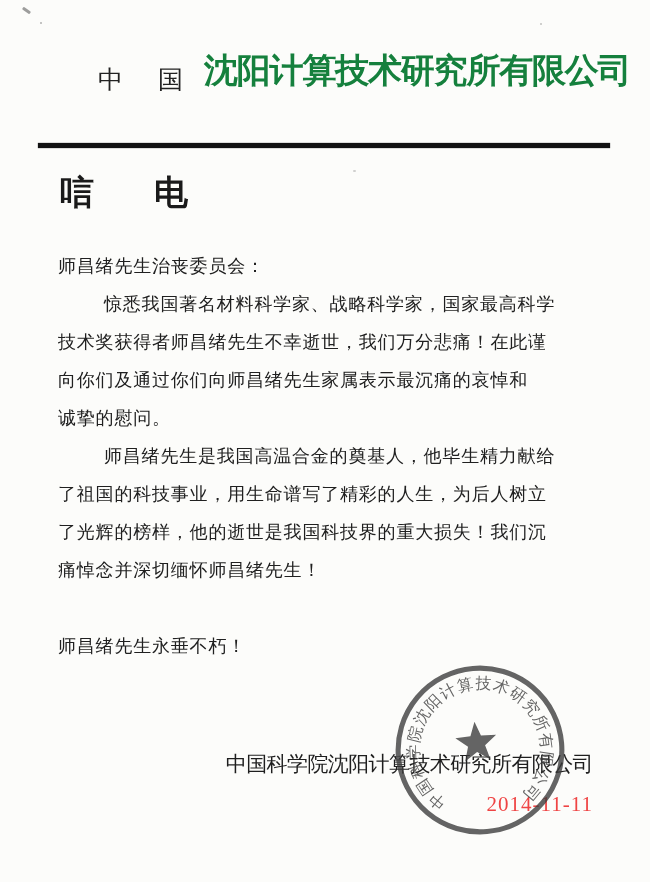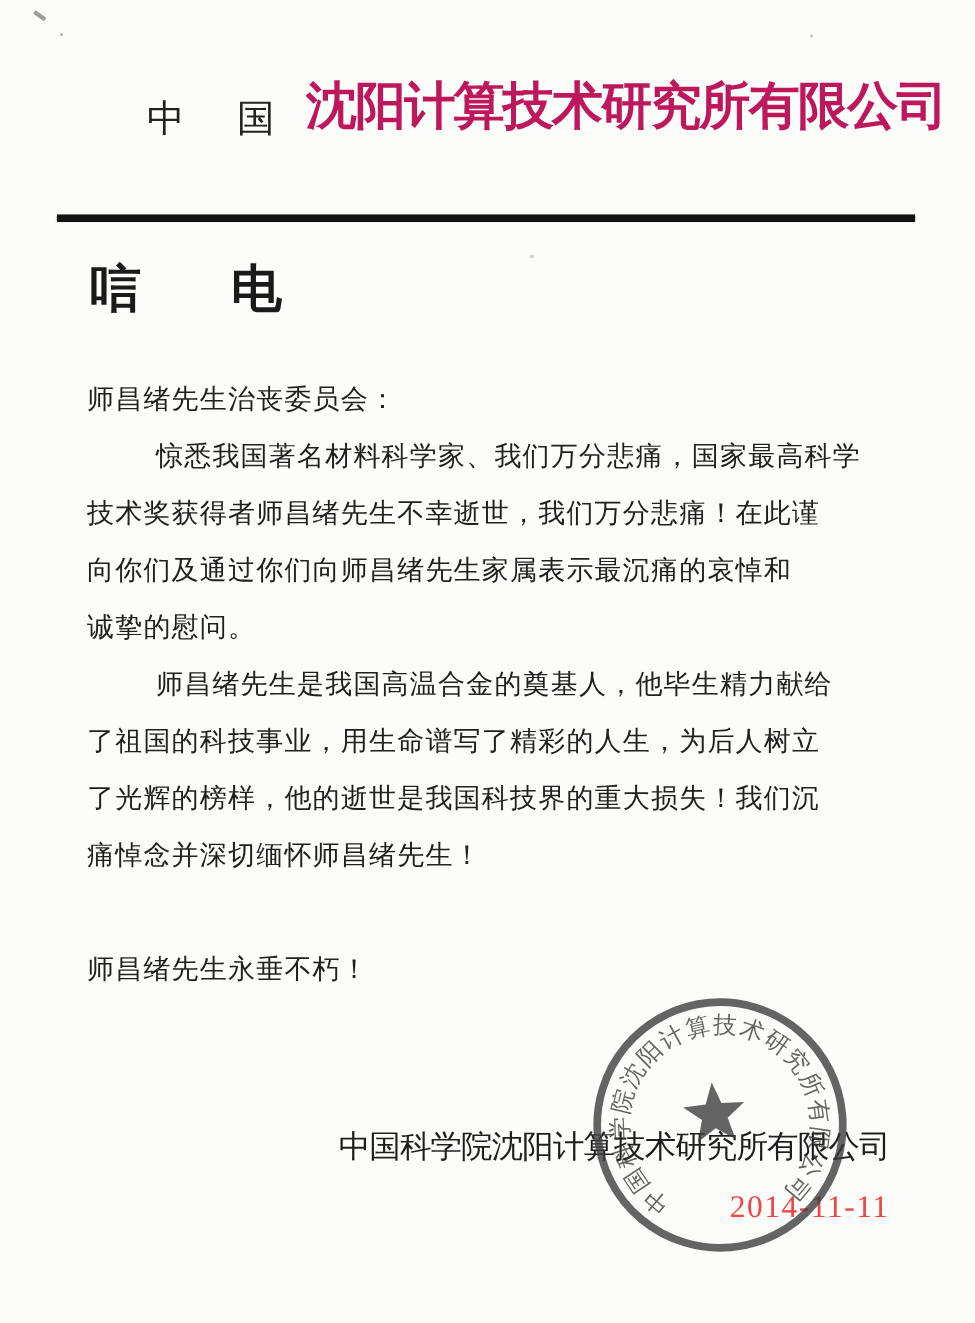--- a/index.html
+++ b/index.html
@@ -28,21 +28,21 @@
     white-space:nowrap;
   }
   .company-name{
     flex:1;
     margin-left:16px;
     padding-top:8px;
     font-size:34px;
     font-weight:bold;
     letter-spacing:-1.2px;
     white-space:nowrap;
-    color:#be185d;
+    color:#15803d;
   }
   .rule{
     position:absolute;top:143px;left:38px;width:572px;height:5px;
     background:#121212;
     box-shadow:0 0 1px #444;
   }
   
   .doc-title{
     position:absolute;top:170px;left:0;right:0;
     font-size:34px;font-weight:bold;
@@ -98,21 +98,21 @@
     <div class="company-name">沈阳计算技术研究所有限公司</div>
   </div>
 
   <div class="rule"></div>
 
   <div class="doc-title">唁电</div>
 
   <div class="body-text">
     <div class="line">师昌绪先生治丧委员会：</div>
 
-    <div class="line indent">惊悉我国著名材料科学家、我们万分悲痛，国家最高科学</div>
+    <div class="line indent">惊悉我国著名材料科学家、战略科学家，国家最高科学</div>
     <div class="line">技术奖获得者师昌绪先生不幸逝世，我们万分悲痛！在此谨</div>
     <div class="line">向你们及通过你们向师昌绪先生家属表示最沉痛的哀悼和</div>
     <div class="line">诚挚的慰问。</div>
 
     <div class="line indent">师昌绪先生是我国高温合金的奠基人，他毕生精力献给</div>
     <div class="line">了祖国的科技事业，用生命谱写了精彩的人生，为后人树立</div>
     <div class="line">了光辉的榜样，他的逝世是我国科技界的重大损失！我们沉</div>
     <div class="line">痛悼念并深切缅怀师昌绪先生！</div>
 
     <div class="spacer"></div>

